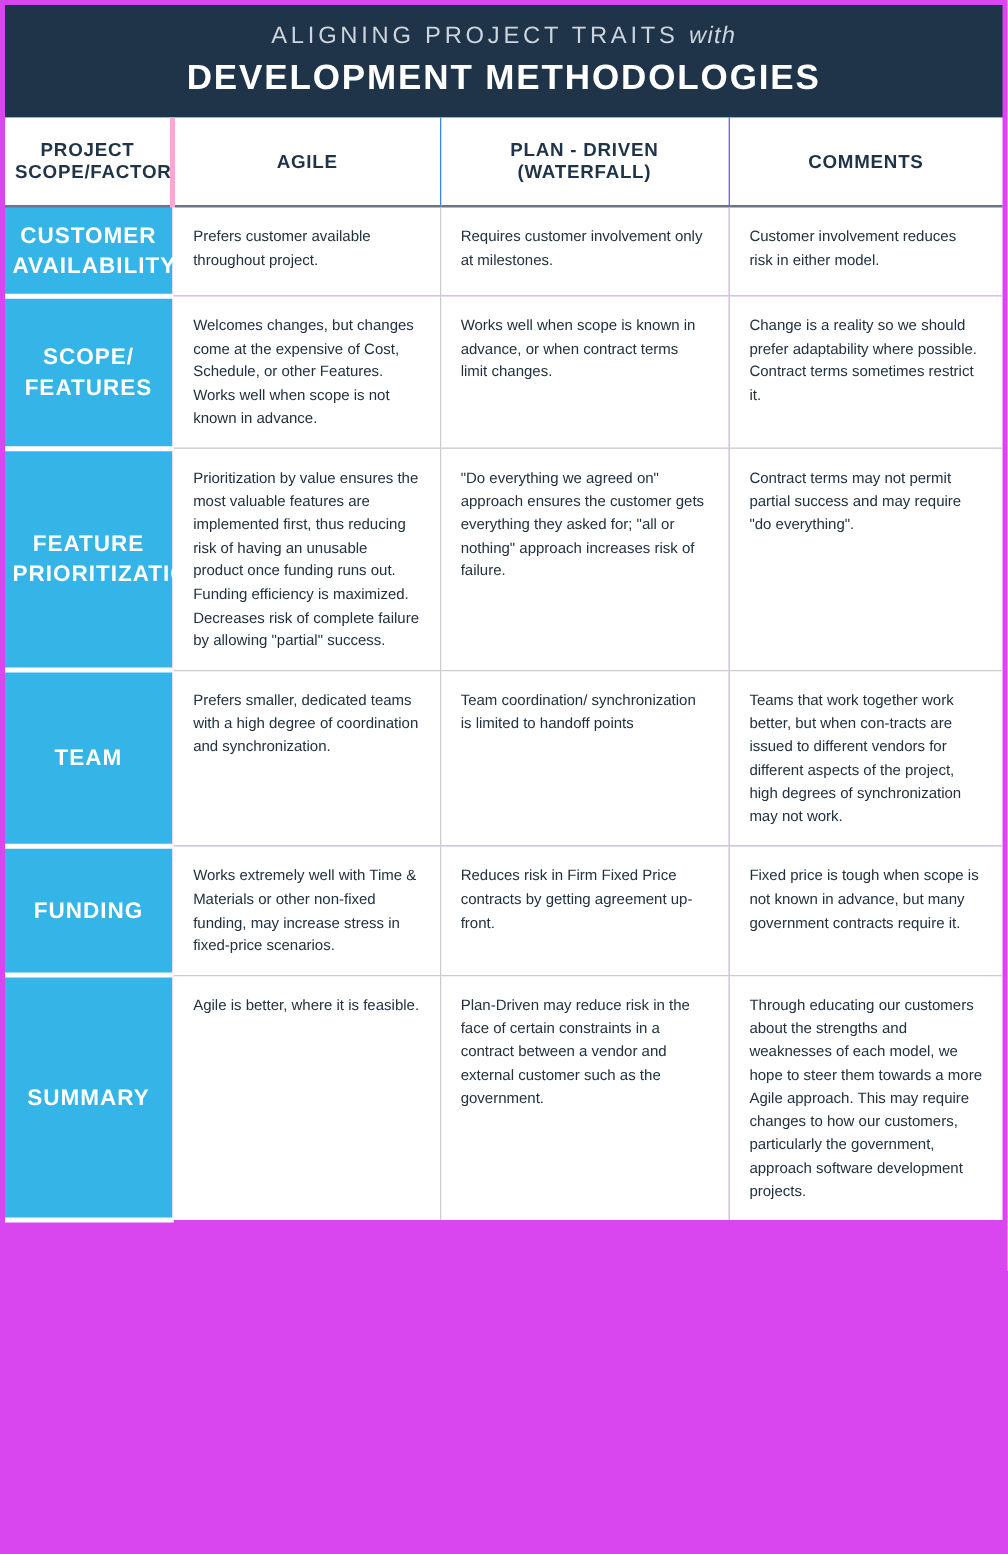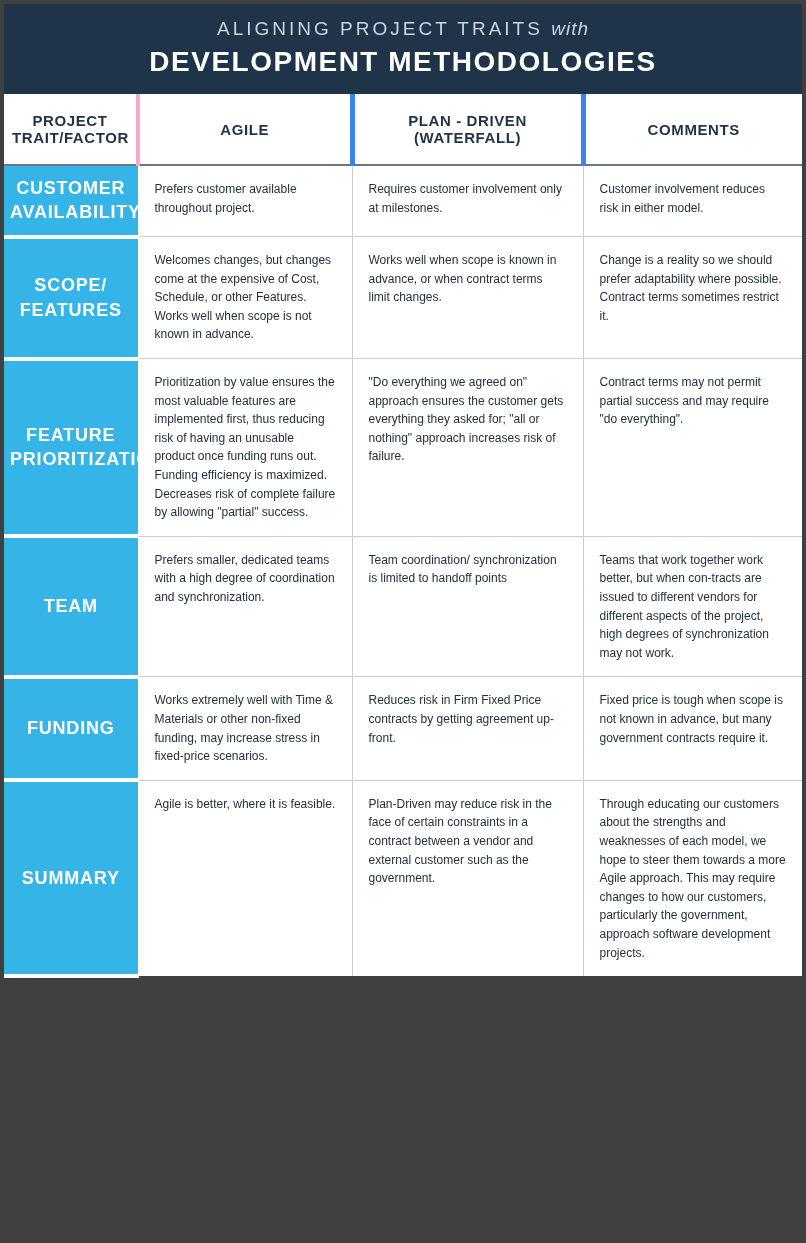--- a/index.html
+++ b/index.html
@@ -11,21 +11,21 @@
     font-family: "Liberation Sans", sans-serif;
     width: 806px;
     height: 1243px;
     overflow: hidden;
   }
   .page {
     width: 806px;
     height: 1243px;
     box-sizing: border-box;
     padding: 4px 4px 16px 4px;
-    background: #404040;
+    background: #d946ef;
   }
   .header {
     background: #1f3349;
     color: #ffffff;
     text-align: center;
     padding: 14px 10px 16px 10px;
     box-sizing: border-box;
   }
   .header .kicker {
     font-size: 19px;
@@ -56,21 +56,21 @@
 
   thead th {
     background: #ffffff;
     color: #1f3349;
     font-size: 15px;
     font-weight: bold;
     letter-spacing: 0.6px;
     text-align: center;
     vertical-align: middle;
     padding: 18px 8px;
-    border-right: 5px solid #3b82f6;
+    border-right: 1px solid #3b82f6;
     border-bottom: 2px solid #6b7684;
     height: 70px;
     box-sizing: border-box;
   }
   thead th.rowhead {
     color: #1f3349;
     border-right: 4px solid #f9a8d4;
   }
   thead th:last-child { border-right: none; }
   thead th .line2 { display: block; }
@@ -121,21 +121,21 @@
     <colgroup>
       <col class="c0">
         <col class="c1">
         <col class="c2">
         <col class="c3">
     </colgroup>
     <thead>
       <tr>
         <th class="rowhead">
           <span>PROJECT</span>
-          <span class="line2">TRAIT/FACTOR</span>
+          <span class="line2">SCOPE/FACTOR</span>
         </th>
         <th>
           <span>AGILE</span>
         </th>
         <th>
           <span>PLAN - DRIVEN</span>
           <span class="line2">(WATERFALL)</span>
         </th>
         <th>
           <span>COMMENTS</span>

